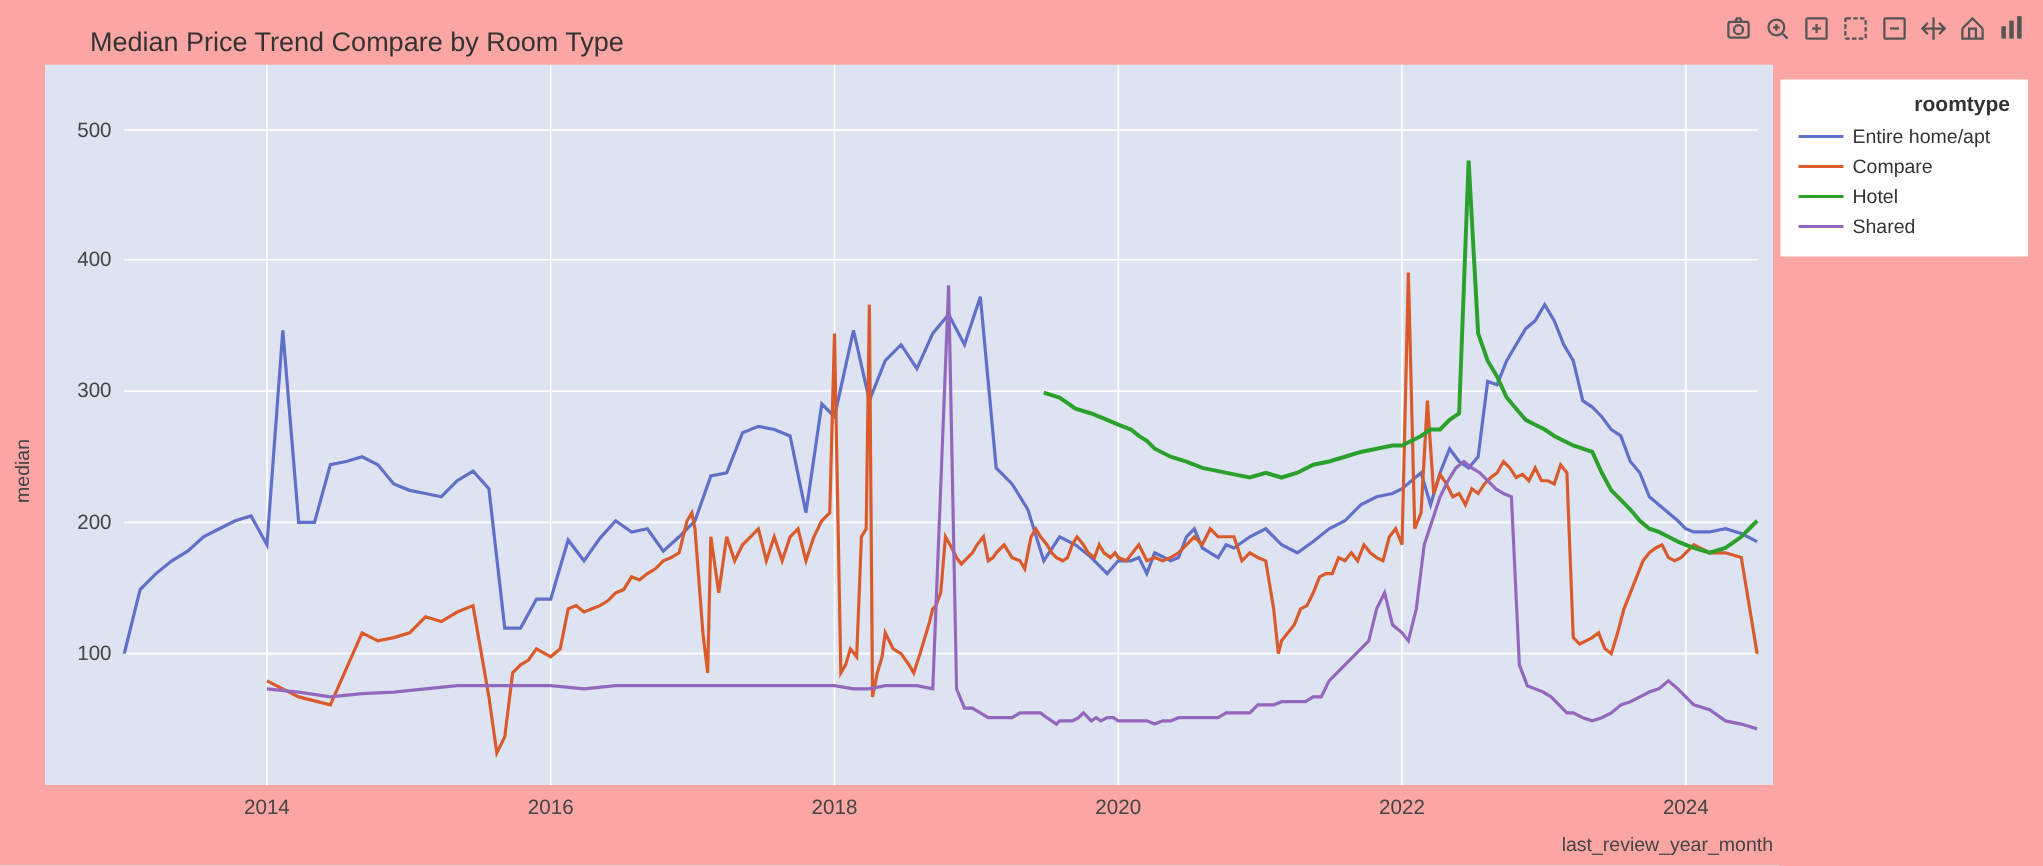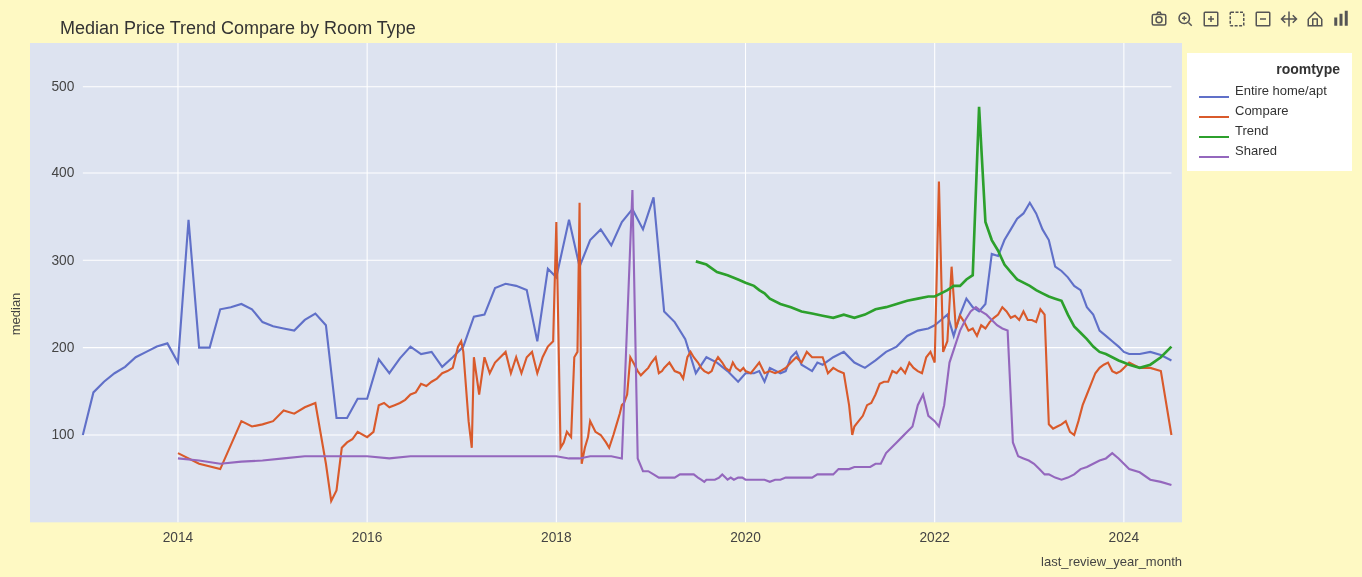--- a/index.html
+++ b/index.html
@@ -4,21 +4,21 @@
   <style>
     * { margin: 0; padding: 0; box-sizing: border-box; }
     body {
       background: #f0f0f0;
       font-family: Arial, sans-serif;
       width: 1362px;
       height: 577px;
       overflow: hidden;
     }
     .chart-container {
-      background: #fef9c3;
+      background: #fca5a5;
       width: 1362px;
       height: 577px;
       position: relative;
       display: flex;
       flex-direction: column;
       padding: 10px 0 15px 0;
     }
     .toolbar {
       position: absolute;
       top: 8px;
@@ -81,21 +81,21 @@
     }
     .legend-title {
       font-size: 14px;
       font-weight: bold;
       color: #333;
       margin-bottom: 6px;
       text-align: right;
     }
     .legend-item {
       display: flex;
-      align-items: flex-end;
+      align-items: center;
       margin-bottom: 5px;
       gap: 6px;
       color: #333;
       font-size: 13px;
     }
     .legend-line {
       width: 30px;
       height: 2px;
       display: inline-block;
     }
@@ -737,21 +737,21 @@
       <div class="legend-item">
         <span class="legend-line" style="background:#6070c8;"></span>
         <span>Entire home/apt</span>
       </div>
       <div class="legend-item">
         <span class="legend-line" style="background:#d95a2b;"></span>
         <span>Compare</span>
       </div>
       <div class="legend-item">
         <span class="legend-line" style="background:#2ca02c;"></span>
-        <span>Trend</span>
+        <span>Hotel</span>
       </div>
       <div class="legend-item">
         <span class="legend-line" style="background:#9467bd;"></span>
         <span>Shared</span>
       </div>
     </div>
   </div>
 
   <div class="x-axis-label">last_review_year_month</div>
 </div>

